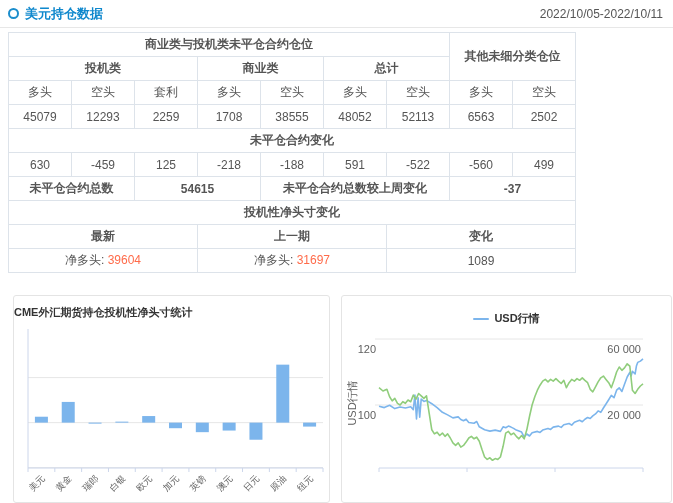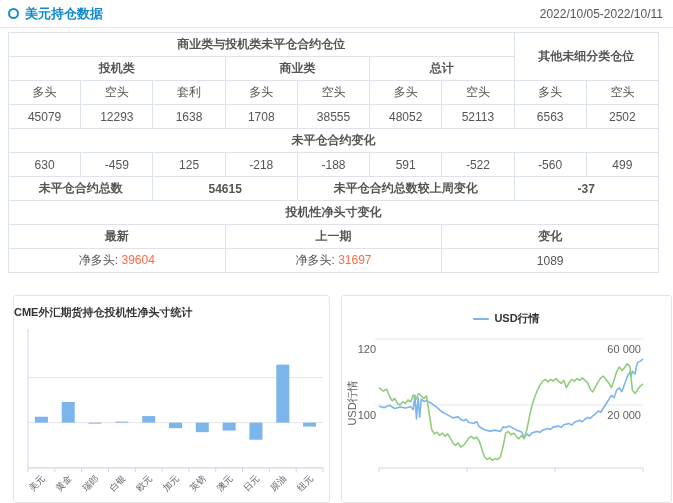--- a/index.html
+++ b/index.html
@@ -7,21 +7,21 @@
        font-family:"Liberation Sans","DejaVu Sans",sans-serif;color:#555;}
   
   .hdr{position:absolute;left:0;top:0;width:673px;height:28px;
        border-bottom:1px solid #e7e7e7;display:flex;align-items:center;
        justify-content:space-between;box-sizing:border-box;padding:0 10px 0 8px;}
   .hdr-left{display:flex;align-items:center;gap:6px;}
   .dot{width:7px;height:7px;border:2px solid #1b8dcc;border-radius:50%;display:inline-block;}
   .title{color:#0f88cd;font-weight:bold;font-size:13px;}
   .daterange{color:#555;font-size:12px;}
   
-  table.pos{position:absolute;left:8px;top:32px;width:651px;border-collapse:collapse;
+  table.pos{position:absolute;left:8px;top:32px;width:568px;border-collapse:collapse;
             table-layout:fixed;font-size:12px;}
   table.pos td{border:1px solid #dde3ea;text-align:center;height:23px;padding:0;
                color:#555;background:#fff;white-space:nowrap;overflow:hidden;}
   td.bg{background:#eef2f8;}
   td.blue,span.blue{color:#0e90d2;font-weight:bold;}
   td.dark{color:#333;font-weight:bold;}
   .b{font-weight:bold;}
   .pos-val{color:#ff6b4a;}
   .neg-val{color:#2db48a;}
   
@@ -65,21 +65,21 @@
     <td>多头</td>
     <td>空头</td>
     <td>多头</td>
     <td>空头</td>
     <td>多头</td>
     <td>空头</td>
   </tr>
   <tr>
     <td class="signed pos-val">45079</td>
     <td class="signed pos-val">12293</td>
-    <td class="signed pos-val">1638</td>
+    <td class="signed pos-val">2259</td>
     <td class="signed pos-val">1708</td>
     <td class="signed pos-val">38555</td>
     <td class="signed pos-val">48052</td>
     <td class="signed pos-val">52113</td>
     <td class="signed pos-val">6563</td>
     <td class="signed pos-val">2502</td>
   </tr>
   <tr>
     <td colspan="9" class="bg blue">未平仓合约变化</td>
   </tr>

